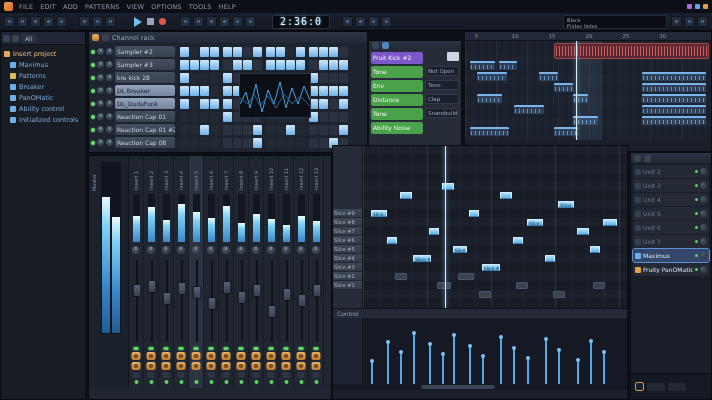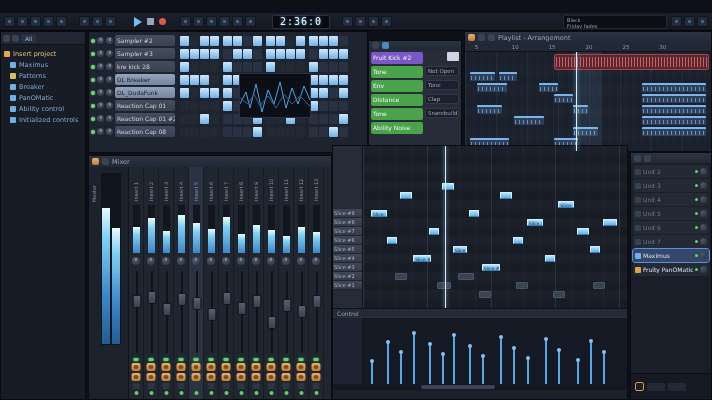--- a/index.html
+++ b/index.html
@@ -147,20 +147,38 @@
   .sknob{width:7px;height:7px;border-radius:50%;background:radial-gradient(circle at 35% 30%,#4d5668,#272d38);flex:0 0 auto}
   #rack-footer{position:absolute;left:0;right:0;bottom:0;height:26px;background:#141923;border-top:1px solid #090c11;display:flex;align-items:center;gap:3px;padding:0 4px}
   .oframe{width:9px;height:9px;border:1px solid #d89a4a;border-radius:2px;background:#1a1f28}
   .fbox{width:18px;height:8px;background:#222834;border-radius:1px}
 </style>
 </head>
 <body>
 
 <div id="screen">
 
+  <div id="menubar">
+    <div class="fl-logo"></div>
+    <div id="menu-items">
+        <div class="menu-item">FILE</div>
+        <div class="menu-item">EDIT</div>
+        <div class="menu-item">ADD</div>
+        <div class="menu-item">PATTERNS</div>
+        <div class="menu-item">VIEW</div>
+        <div class="menu-item">OPTIONS</div>
+        <div class="menu-item">TOOLS</div>
+        <div class="menu-item">HELP</div>
+      </div>
+    <div class="menu-right">
+      <span class="mdot" style="background:#b06ae0"></span>
+      <span class="mdot" style="background:#6aa7e0"></span>
+      <span class="mdot" style="background:#e0a04a"></span>
+    </div>
+  </div>
 
   <div id="toolbar">
     <div class="tb-group" id="tb-group1">
         <div class="tb-btn"></div>
         <div class="tb-btn"></div>
         <div class="tb-btn"></div>
         <div class="tb-btn"></div>
         <div class="tb-btn"></div>
       </div>
     <div class="tb-group" id="tb-group2" style="margin-left:8px">
@@ -233,20 +251,25 @@
           <div class="b-label">Ability control</div>
         </div>
         <div class="b-row indent">
           <div class="b-icon" style="background: rgb(111, 176, 230);"></div>
           <div class="b-label">Initialized controls</div>
         </div>
       </div>
   </div>
 
   <div id="channel-rack" class="panel">
+    <div class="titlebar">
+      <div class="tb-icon orange"></div>
+      <div class="tb-icon"></div>
+      <span>Channel rack</span>
+    </div>
     <div id="rack-rows">
         <div class="cr-row">
           <div class="cr-led"></div>
           <div class="knob k7"></div>
           <div class="knob k7"></div>
           <div class="cr-name">Sampler #2</div>
           <div class="cr-steps">
             <div class="step g1 on"></div>
             <div class="step g1"></div>
             <div class="step g1 on"></div>
@@ -460,26 +483,20 @@
       <div id="patcher-targets">
           <div class="pt-target">Not Open</div>
           <div class="pt-target">Tone</div>
           <div class="pt-target">Clap</div>
           <div class="pt-target">Snarebuild</div>
         </div>
     </div>
   </div>
 
   <div id="playlist" class="panel">
-    <div class="titlebar">
-      <div class="tb-icon orange"></div>
-      <div class="tb-icon"></div>
-      <div class="tb-icon"></div>
-      <span>Playlist - Arrangement</span>
-    </div>
     <div id="pl-ruler">
         <div class="pl-tick" style="left: 4%;">5</div>
         <div class="pl-tick" style="left: 19%;">10</div>
         <div class="pl-tick" style="left: 34%;">15</div>
         <div class="pl-tick" style="left: 49%;">20</div>
         <div class="pl-tick" style="left: 64%;">25</div>
         <div class="pl-tick" style="left: 79%;">30</div>
       </div>
     <div id="pl-body">
       <div id="pl-select" style="left: 45%;"></div>
@@ -534,25 +551,20 @@
           </div>
           <div class="clip" style="left: 36%; width: 10%; top: 66px;">
             <div class="clip-bars"></div>
           </div>
         </div>
       <div id="pl-playhead" class="playhead" style="left: 45%;"></div>
     </div>
   </div>
 
   <div id="mixer" class="panel">
-    <div class="titlebar">
-      <div class="tb-icon orange"></div>
-      <div class="tb-icon"></div>
-      <span>Mixer</span>
-    </div>
     <div id="mixer-body">
       <div id="mixer-master">
         <div class="vlabel">Master</div>
         <div id="master-meters">
             <div class="mm-bar" style="height: 80%;"></div>
             <div class="mm-bar" style="height: 68%;"></div>
           </div>
       </div>
       <div id="mixer-strips">
           <div class="strip">

